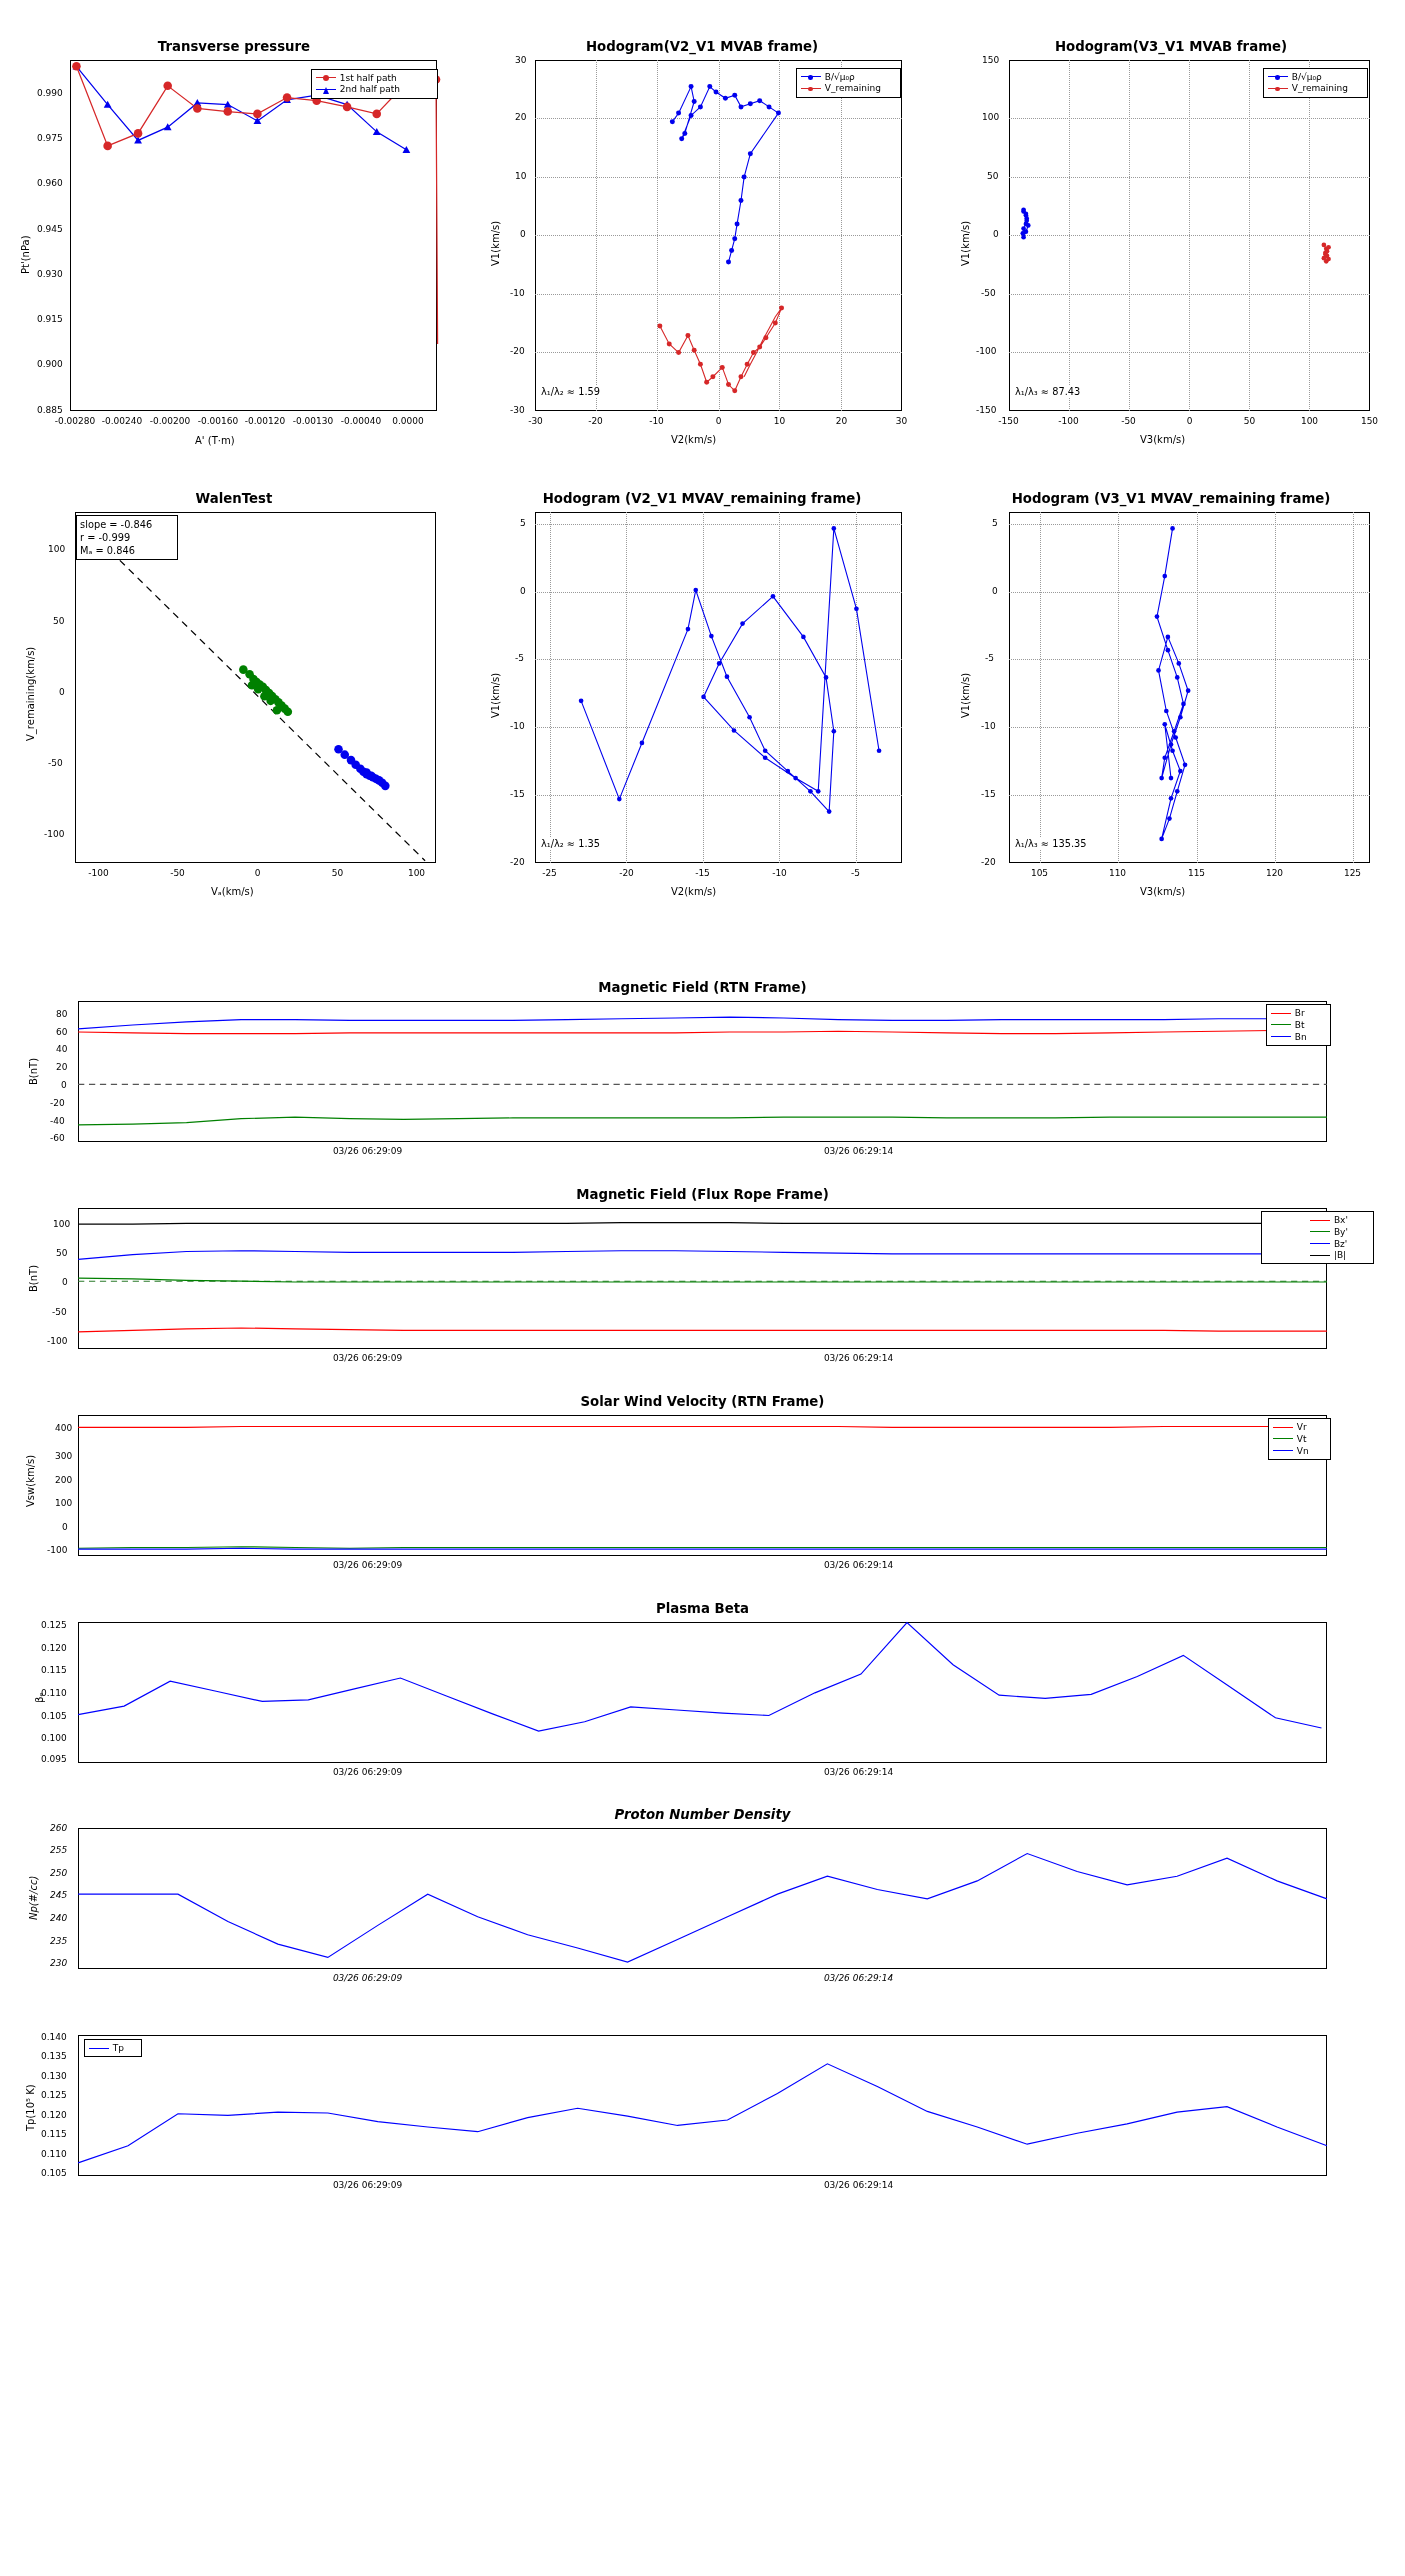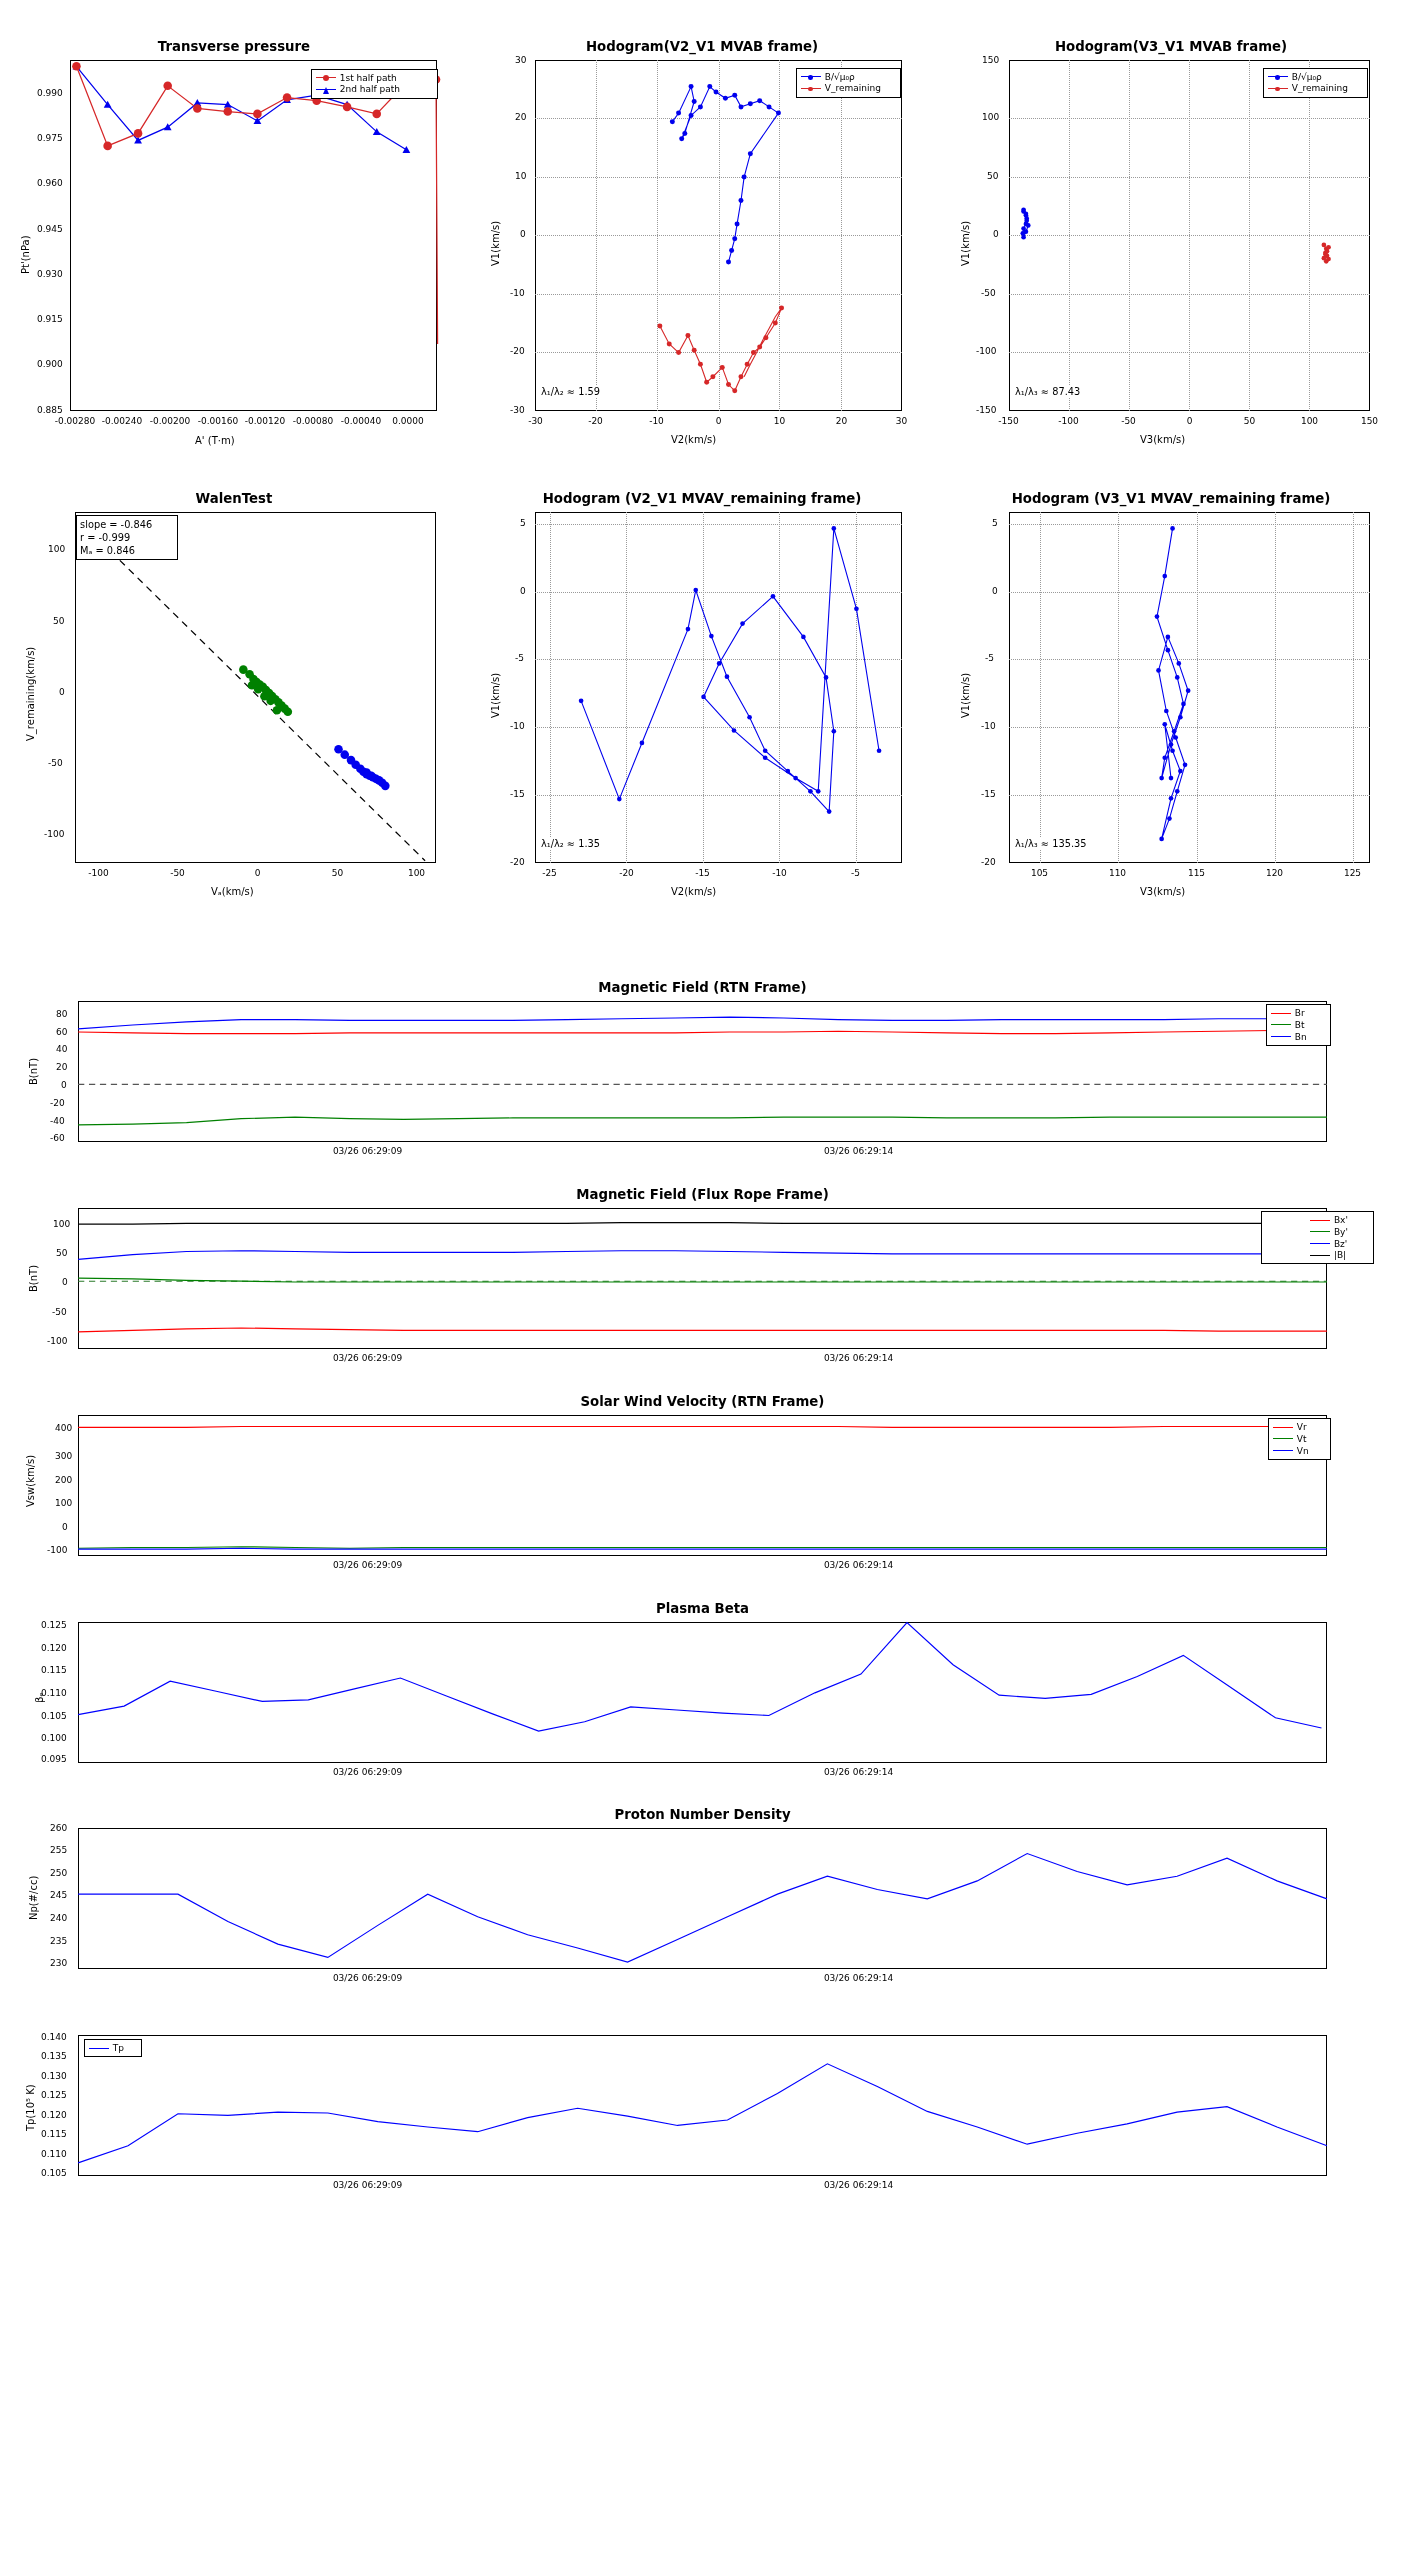--- a/index.html
+++ b/index.html
@@ -43,21 +43,21 @@
     <div class="tick" style="left:37px;top:208px;">0.945</div>
     <div class="tick" style="left:37px;top:162px;">0.960</div>
     <div class="tick" style="left:37px;top:117px;">0.975</div>
     <div class="tick" style="left:37px;top:72px;">0.990</div>
 
     <div class="tickx" style="left:47px;top:400px;width:56px;">-0.00280</div>
     <div class="tickx" style="left:94px;top:400px;width:56px;">-0.00240</div>
     <div class="tickx" style="left:142px;top:400px;width:56px;">-0.00200</div>
     <div class="tickx" style="left:190px;top:400px;width:56px;">-0.00160</div>
     <div class="tickx" style="left:237px;top:400px;width:56px;">-0.00120</div>
-    <div class="tickx" style="left:285px;top:400px;width:56px;">-0.00080</div>
+    <div class="tickx" style="left:285px;top:400px;width:56px;">-0.00130</div>
     <div class="tickx" style="left:333px;top:400px;width:56px;">-0.00040</div>
     <div class="tickx" style="left:380px;top:400px;width:56px;">0.0000</div>
 
     <svg width="468" height="422" viewBox="0 0 600 540">
       <g clip-path="none">
 
         <polyline fill="none" stroke="#0000ee" stroke-width="1.6" points="98,64 138,113 177,159 215,142 253,111 292,113 330,134 368,107 406,101 445,113 483,148 521,171"></polyline>
 
         <polyline fill="none" stroke="#d62728" stroke-width="1.6" points="98,64 138,166 177,150 215,89 253,118 292,122 330,125 368,104 406,108 445,116 483,125 521,85 559,81 561,420"></polyline>
 
@@ -627,21 +627,21 @@
     <div class="tick" style="left:41px;top:31px;">0.125</div>
 
     <div class="tickx" style="left:297px;top:178px;width:141px;">03/26 06:29:09</div>
     <div class="tickx" style="left:788px;top:178px;width:141px;">03/26 06:29:14</div>
 
     <svg width="1405" height="203" viewBox="0 0 1800 260">
       <polyline fill="none" stroke="#0000ff" stroke-width="1.5" points="100,161 159,150 218,118 277,131 336,144 395,142 454,128 513,114 572,137 631,160 690,182 749,170 808,151 867,155 926,159 985,162 1044,133 1103,109 1162,43 1221,97 1280,136 1339,140 1398,135 1457,112 1516,85 1575,125 1634,165 1693,178"></polyline>
     </svg>
   </div>
 
-  <div class="panel" style="left:0;top:1795px;width:1227px;height:203px;">
+  <div class="panel" style="left:0;top:1795px;width:1227px;height:203px;font-style:italic;">
     <div class="title" style="top:11.7px;left:0;width:1405px;">Proton Number Density</div>
     <div class="plotbox" style="left:78px;top:33px;width:1249px;height:141px;"></div>
     <div class="ylabel" style="left:28px;top:125px;">Np(#/cc)</div>
 
     <div class="tick" style="left:50px;top:163px;">230</div>
     <div class="tick" style="left:50px;top:141px;">235</div>
     <div class="tick" style="left:50px;top:118px;">240</div>
     <div class="tick" style="left:50px;top:95px;">245</div>
     <div class="tick" style="left:50px;top:73px;">250</div>
     <div class="tick" style="left:50px;top:50px;">255</div>

